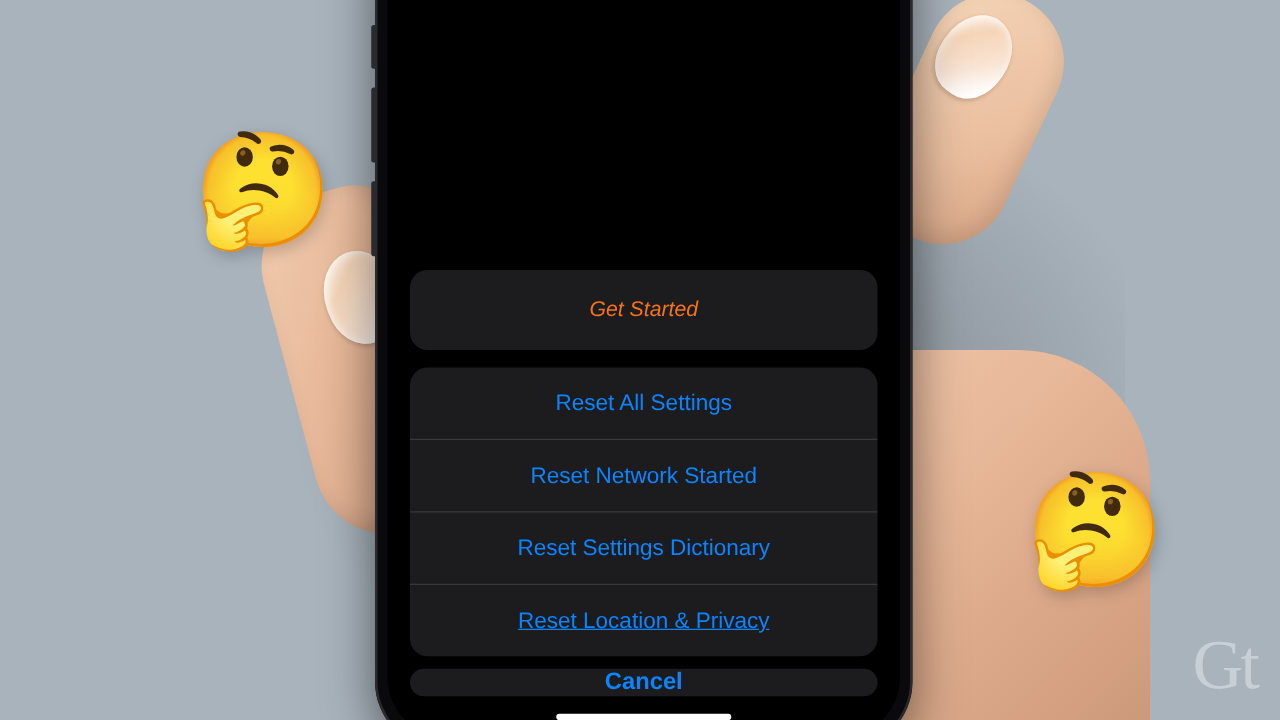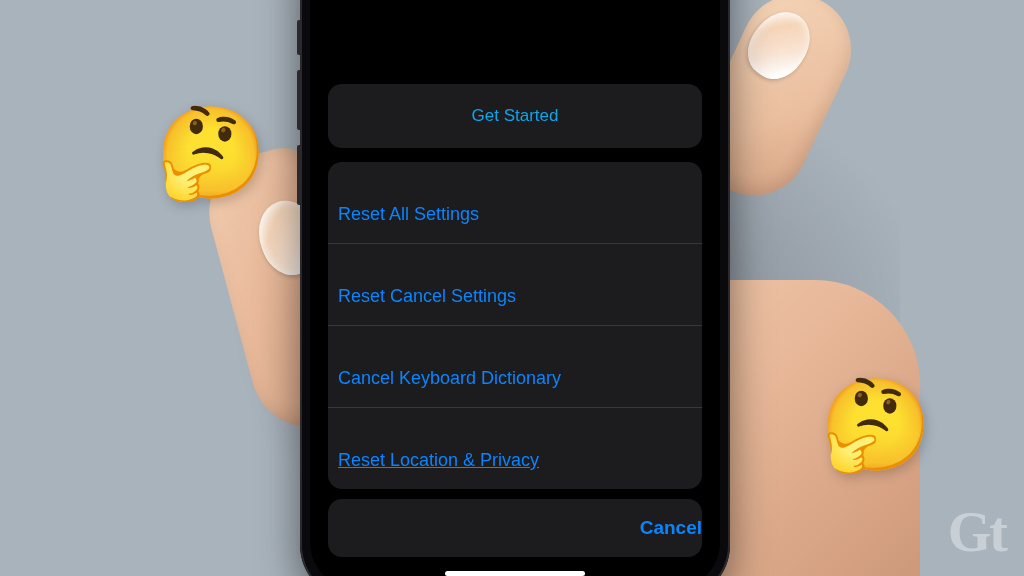--- a/index.html
+++ b/index.html
@@ -102,46 +102,47 @@
       position: relative;
     }
     .top-section {
       background: #1c1c1e;
       border-radius: 14px;
       margin-bottom: 14px;
       padding: 22px 0;
       text-align: center;
     }
     .get-started {
-      color: #0ea5e9;
+      color: #f97316;
       font-size: 17px;
       font-weight: 400;
+      font-style: italic;
     }
     .menu {
       background: #1c1c1e;
       border-radius: 14px;
       overflow: hidden;
     }
     .menu-item {
       padding: 18px 10px;
+      text-align: center;
       color: #0a84ff;
       font-size: 18px;
       border-bottom: 0.5px solid #38383a;
       cursor: pointer;
-      margin-top: 24px;
     }
     .menu-item:last-child {
       border-bottom: none;
       text-decoration: underline;
     }
     .cancel-btn {
       background: #1c1c1e;
       border-radius: 14px;
-      padding: 18px 0;
-      text-align: right;
+      padding: 0 0;
+      text-align: center;
       color: #0a84ff;
       font-size: 19px;
       font-weight: 600;
       margin-top: 10px;
       cursor: pointer;
     }
     .home-indicator {
       width: 140px;
       height: 5px;
       background: #fff;
@@ -156,21 +157,21 @@
       filter: drop-shadow(2px 4px 6px rgba(0,0,0,0.2));
     }
     .emoji-left { left: 155px; top: 108px; }
     .emoji-right { left: 820px; top: 380px; }
     
     .logo {
       position: absolute;
       right: 18px;
       bottom: 12px;
       font-size: 56px;
-      font-weight: 700;
+      font-weight: 400;
       color: rgba(255,255,255,0.38);
       font-family: Georgia, serif;
       letter-spacing: -2px;
       margin-top: 16px;
     }
     .volume-btn {
       position: absolute;
       left: -3px;
       width: 4px;
       background: #2a2a2e;
@@ -197,22 +198,22 @@
 <div class="phone">
   <div class="volume-btn vol1"></div>
   <div class="volume-btn vol2"></div>
   <div class="volume-btn vol3"></div>
   <div class="screen">
     <div class="top-section">
       <div class="get-started">Get Started</div>
     </div>
     <div class="menu">
       <div class="menu-item">Reset All Settings</div>
-      <div class="menu-item">Reset Cancel Settings</div>
-      <div class="menu-item">Cancel Keyboard Dictionary</div>
+      <div class="menu-item">Reset Network Started</div>
+      <div class="menu-item">Reset Settings Dictionary</div>
       <div class="menu-item">Reset Location &amp; Privacy</div>
     </div>
     <div class="cancel-btn">Cancel</div>
     <div class="home-indicator"></div>
   </div>
 </div>
 
 <div class="emoji emoji-right">🤔</div>
 
 <div class="logo">Gt</div>

